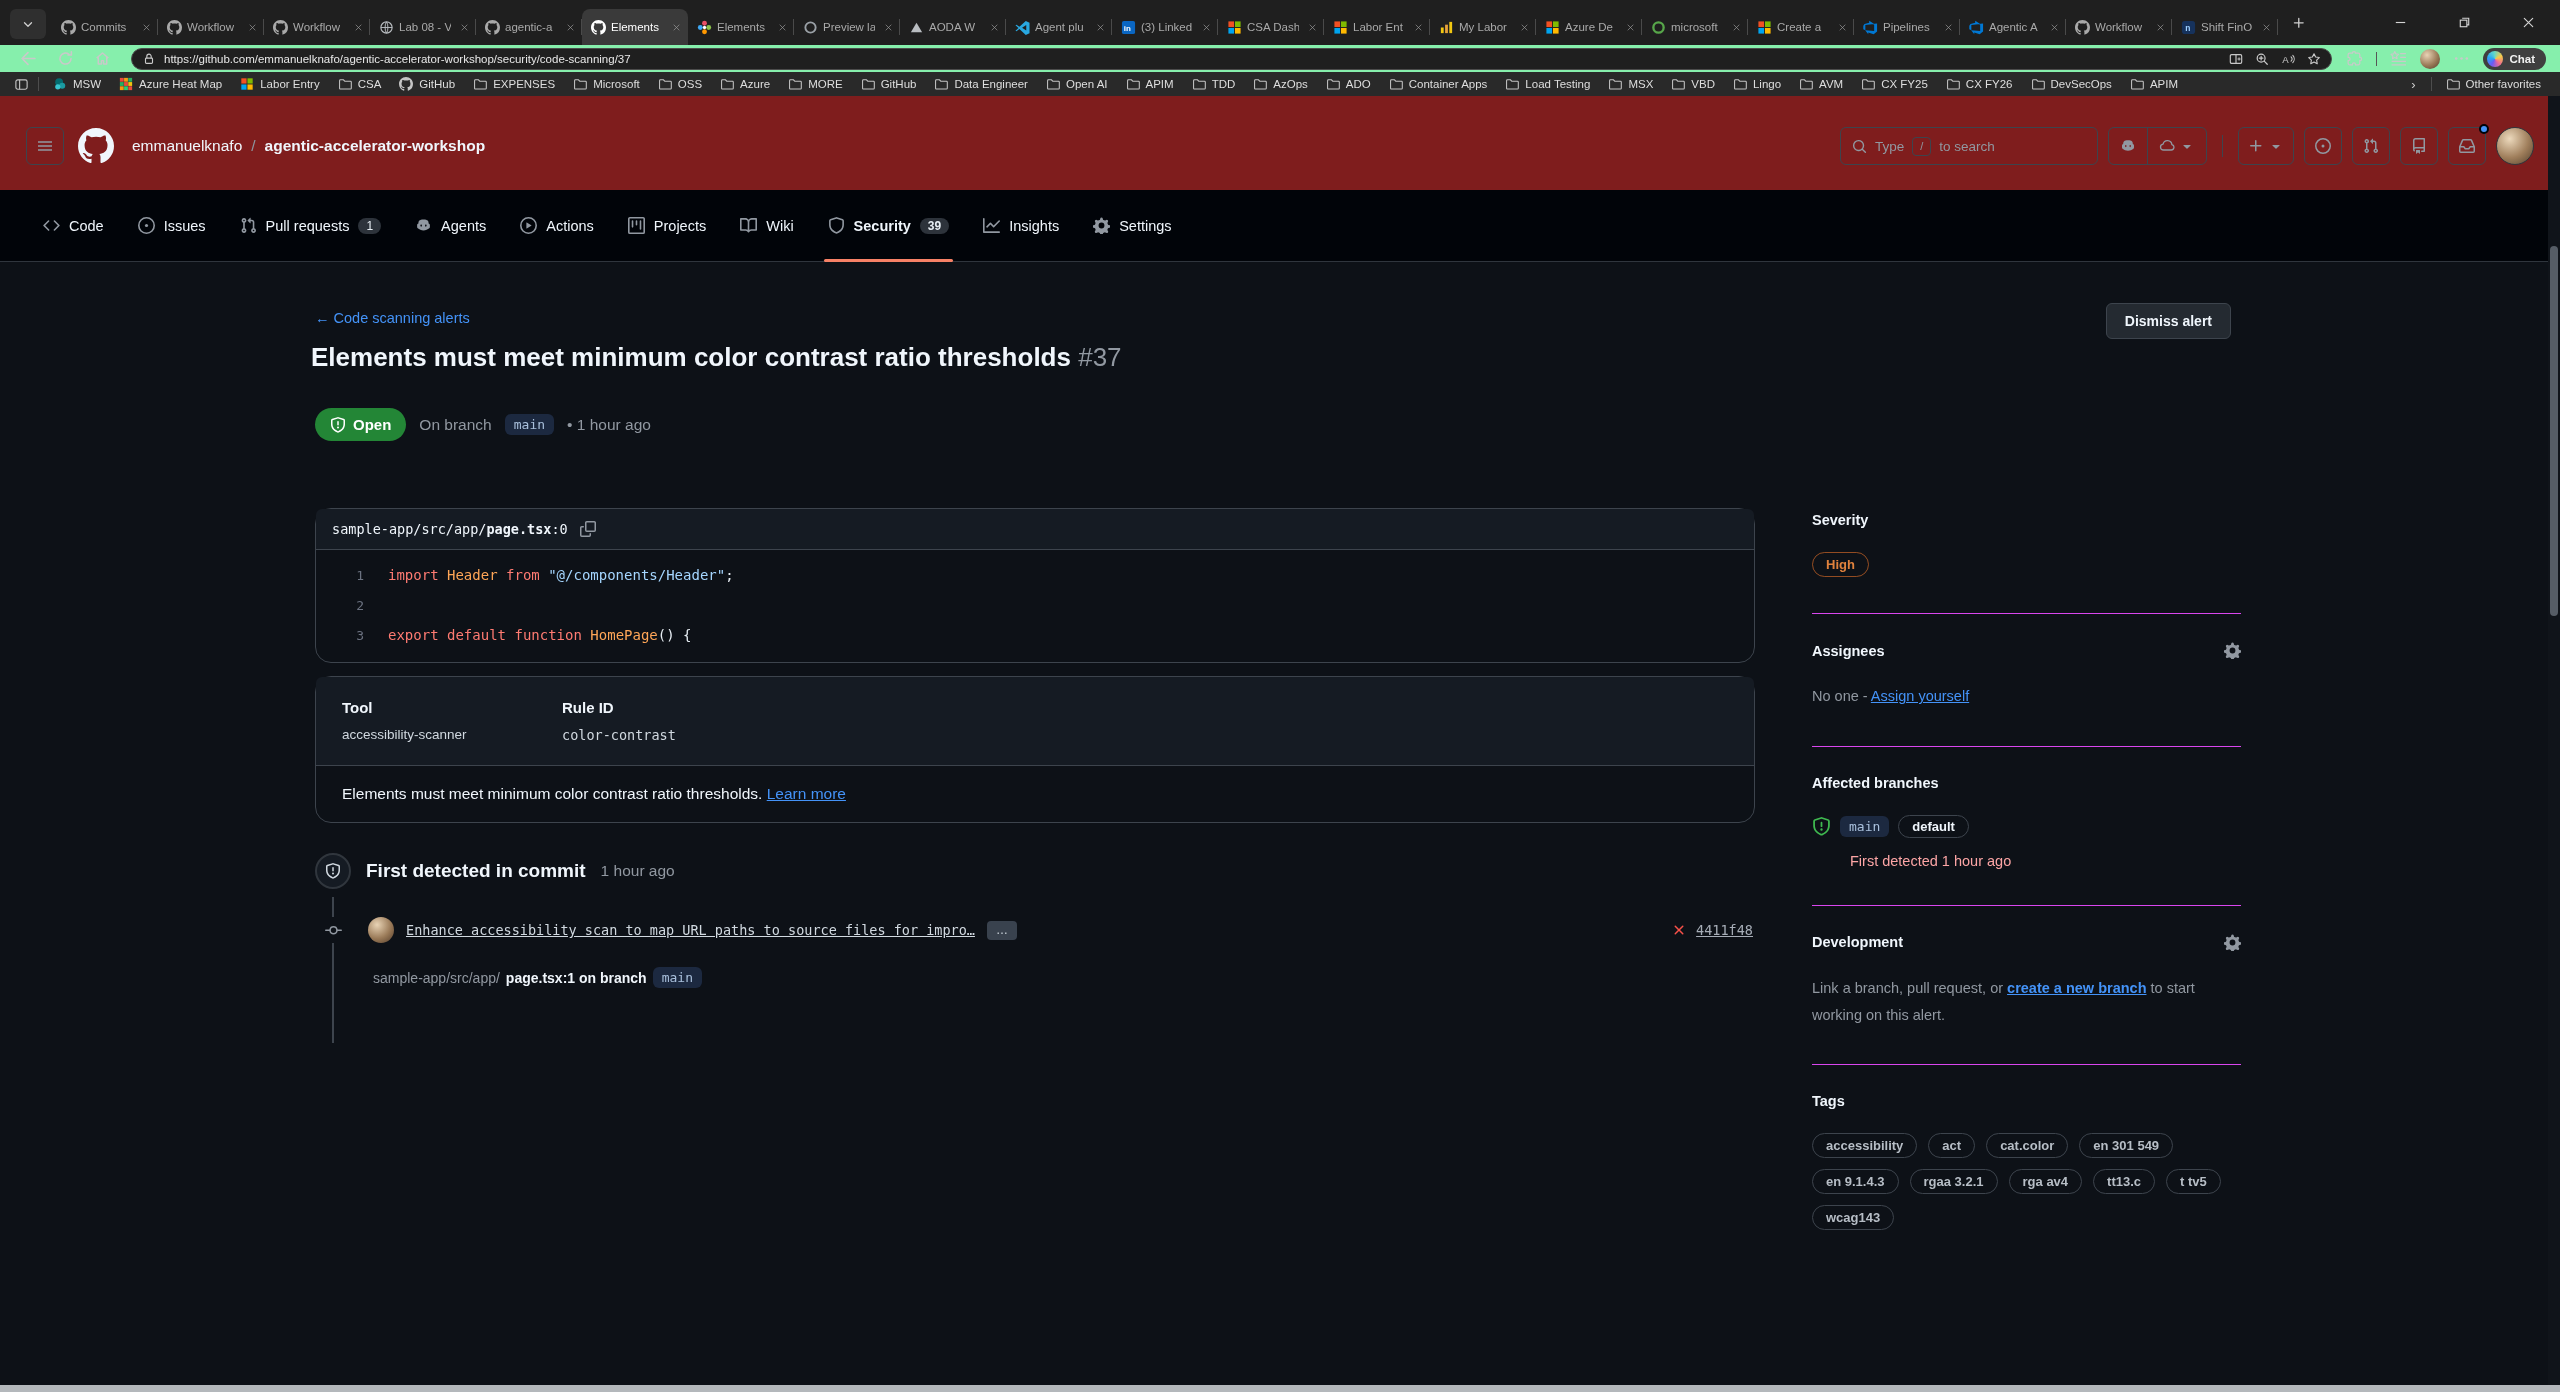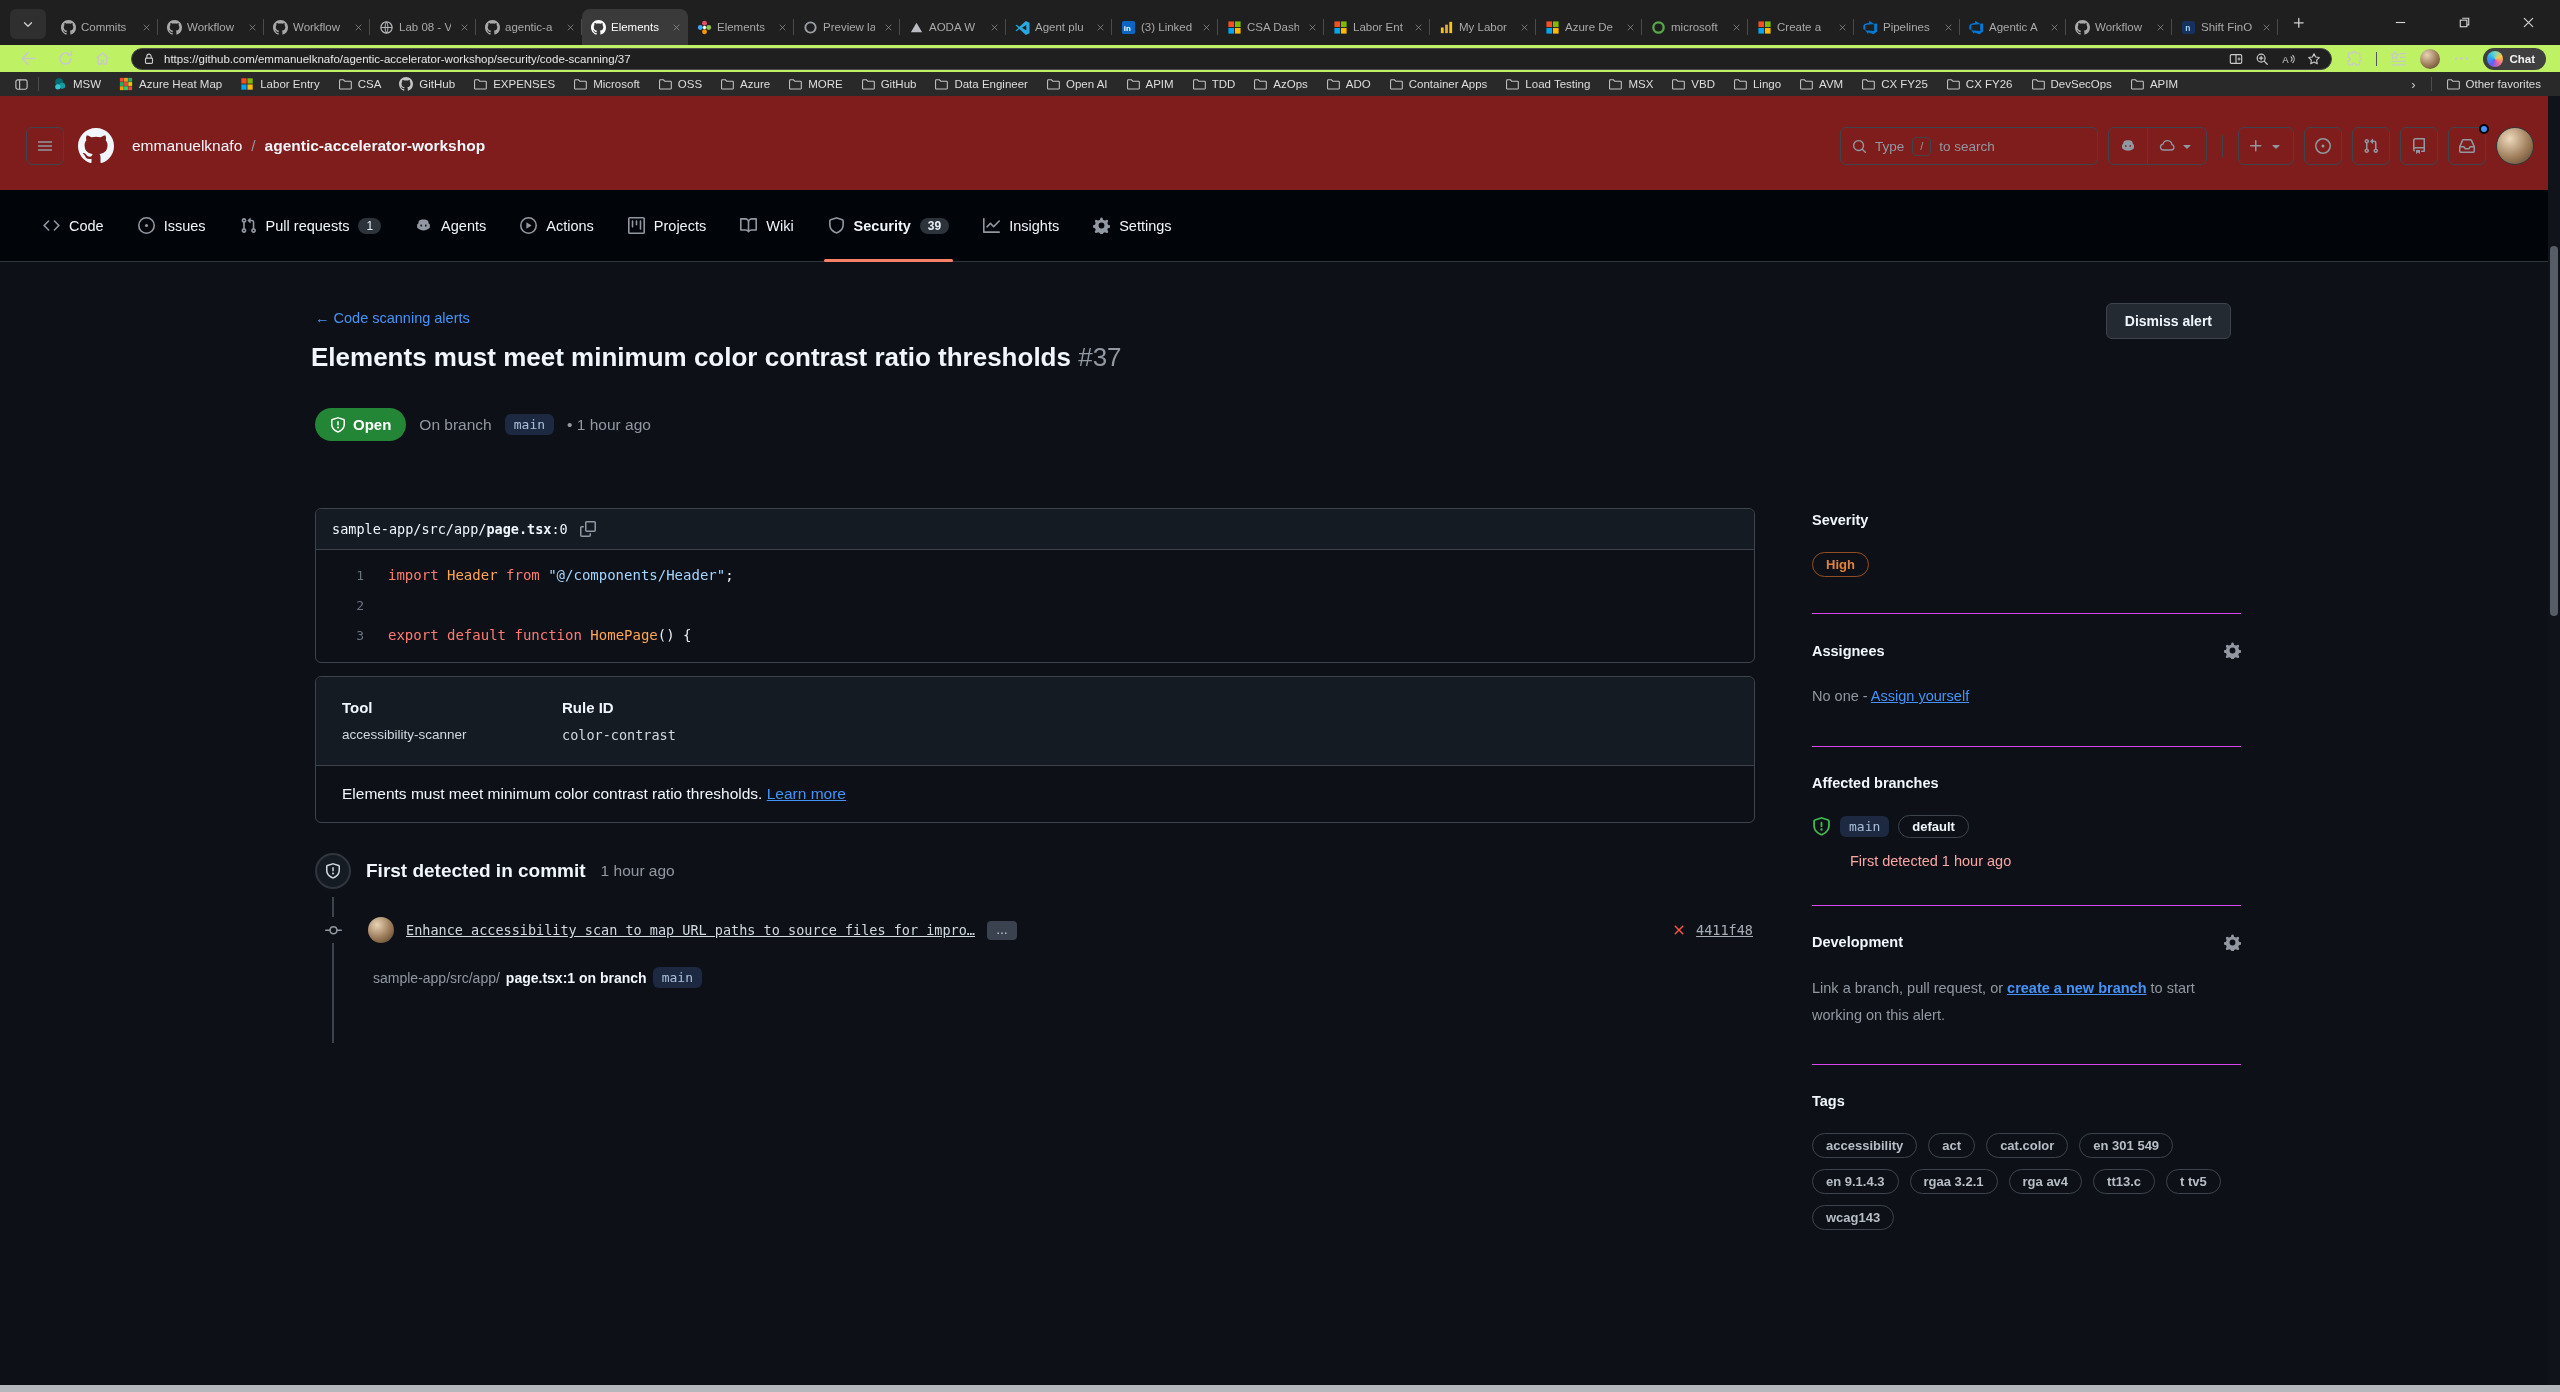--- a/index.html
+++ b/index.html
@@ -22,21 +22,21 @@
   .tab-title{font-size:11.5px;flex:1;overflow:hidden;white-space:nowrap;}
   .tab-close{width:16px;height:16px;color:#9d9d9d;display:flex;align-items:center;justify-content:center;}
   .tab-close svg{width:9px;height:9px;}
   .newtab-btn{width:30px;height:30px;margin:0 0 7px 6px;color:#cfcfcf;display:flex;align-items:center;justify-content:center;}
   .newtab-btn .ic{width:14px;height:14px;}
   .wincontrols{position:absolute;right:0;top:0;height:45px;display:flex;}
   .winbtn{width:64px;height:45px;display:flex;align-items:center;justify-content:center;color:#d4d4d4;}
   .winbtn .ic{width:15px;height:15px;}
 
   
-  .addrbar{position:absolute;top:45px;left:0;width:2560px;height:27px;background:#bef264;display:flex;align-items:center;padding:0 12px;gap:4px;}
+  .addrbar{position:absolute;top:45px;left:0;width:2560px;height:27px;background:#86efac;display:flex;align-items:center;padding:0 12px;gap:4px;}
   .nav-ic{width:17px;height:17px;color:#c9c9c9;margin:0 8px;}
   .url-pill{flex:1;height:22px;background:#1f1f1f;border:1px solid #4c4c4c;border-radius:12px;display:flex;align-items:center;padding:0 10px;gap:8px;min-width:0;margin:0 8px;}
   .pill-ic{width:14px;height:14px;color:#c9c9c9;}
   .url-text{font-size:11.5px;color:#e8e8e8;white-space:nowrap;overflow:hidden;flex:1;}
   .pill-right{display:flex;align-items:center;gap:12px;margin-left:auto;}
   .addr-right{display:flex;align-items:center;gap:11px;padding-right:2px;}
   .addr-divider{width:1px;height:14px;background:#565656;}
   .avatar-sm{width:20px;height:20px;border-radius:50%;background:radial-gradient(circle at 35% 30%,#e8d3b5,#9a7a58 55%,#503a28);}
   .chat-pill{height:22px;border-radius:11px;background:#3f3f3f;display:flex;align-items:center;gap:6px;padding:0 11px 0 4px;color:#f2f2f2;font-size:11.5px;font-weight:600;}
   .copilot-ball{width:16px;height:16px;border-radius:50%;background:conic-gradient(from 210deg,#6a5bf7,#2aa7f5,#63d8c7,#f7c948,#ef6a92,#6a5bf7);}
@@ -88,21 +88,21 @@
   .alert-title .num{color:#9198a1;font-weight:400;}
   .dismiss-btn{position:absolute;top:41px;right:329px;padding:9px 18px;background:#242a31;border:1px solid #3d444d;border-radius:6px;color:#f0f6fc;font-size:14px;font-weight:600;}
   .state-row{position:absolute;left:315px;top:146px;display:flex;align-items:center;gap:13px;font-size:15.5px;color:#9198a1;}
   .open-pill{display:inline-flex;align-items:center;gap:7px;background:#238636;color:#fff;font-size:15px;font-weight:600;padding:8px 15px;border-radius:999px;}
   .open-pill .ic{width:16px;height:16px;}
   .branch-badge{font-family:"DejaVu Sans Mono","Liberation Mono",monospace;font-size:13px;color:#a9c0dc;background:#1c2940;padding:3px 9px;border-radius:6px;}
 
   .col-left{position:absolute;left:315px;top:246px;width:1440px;}
   .sidebar{position:absolute;left:1812px;top:238px;width:429px;}
 
-  .card{border:1px solid #3d444d;border-radius:6px;background:#0d1117;}
+  .card{border:1px solid #3d444d;border-radius:16px;background:#0d1117;}
   .card-head{background:#151b23;padding:12px 16px;border-bottom:1px solid #3d444d;display:flex;align-items:center;gap:12px;border-radius:6px 6px 0 0;}
   .code-path{font-size:13.5px;color:#f0f6fc;}
   .code-path b{font-weight:700;}
   .copy-ic{width:16px;height:16px;color:#9198a1;}
   .card-body{padding:10px 0 12px;}
   .code-line{display:flex;height:30px;align-items:center;font-family:"DejaVu Sans Mono","Liberation Mono",monospace;font-size:14px;}
   .ln{width:72px;text-align:right;padding-right:24px;color:#6b7280;font-size:13px;flex:none;}
   .code-text{white-space:pre;}
   .tk-k{color:#ff7b72;} .tk-e{color:#ffa657;} .tk-s{color:#a5d6ff;} .tk-p{color:#e6edf3;}
 

